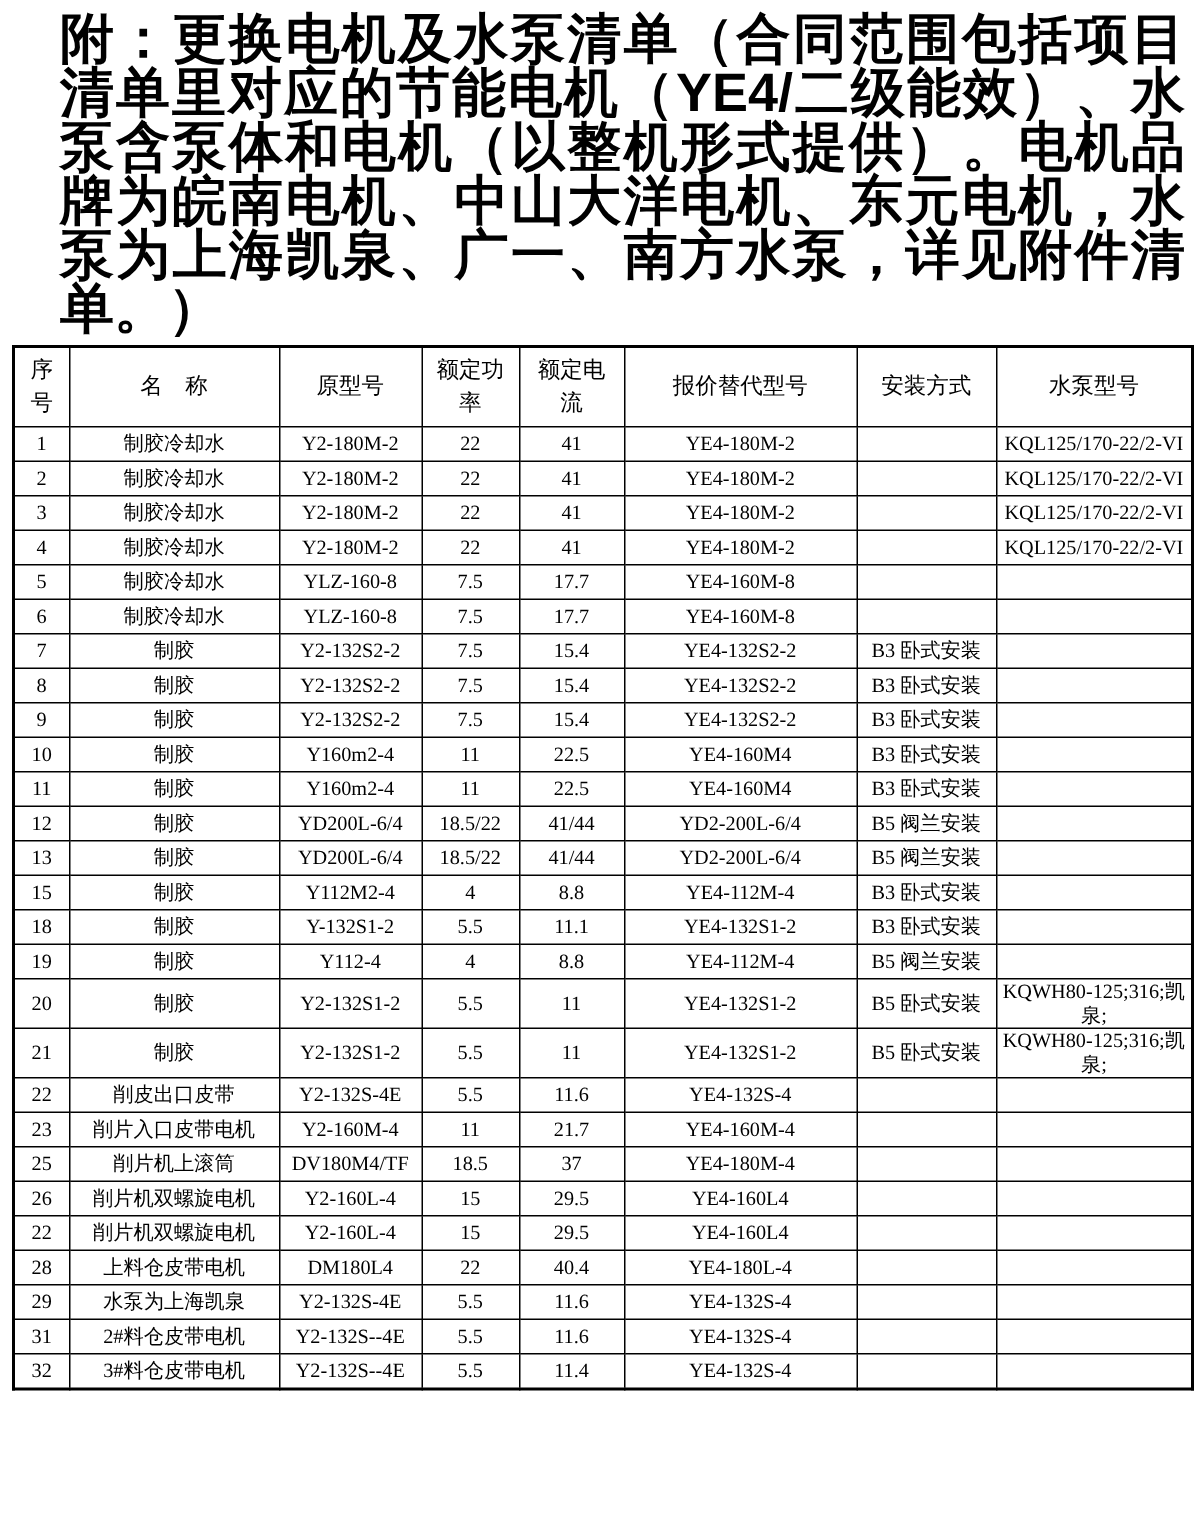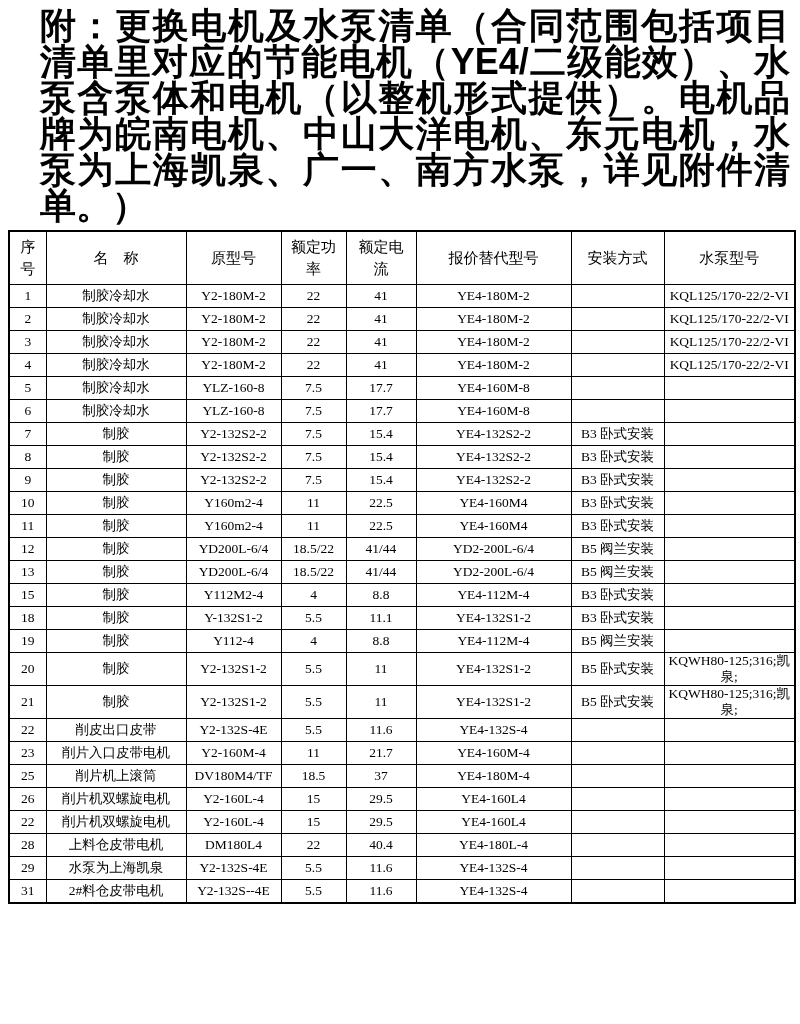--- a/index.html
+++ b/index.html
@@ -344,15 +344,25 @@
         <tr>
           <td>31</td>
           <td>2#料仓皮带电机</td>
           <td>Y2-132S--4E</td>
           <td>5.5</td>
           <td>11.6</td>
           <td>YE4-132S-4</td>
           <td></td>
           <td></td>
         </tr>
+        <tr>
+          <td>32</td>
+          <td>3#料仓皮带电机</td>
+          <td>Y2-132S--4E</td>
+          <td>5.5</td>
+          <td>11.4</td>
+          <td>YE4-132S-4</td>
+          <td></td>
+          <td></td>
+        </tr>
       </tbody>
   </table>
 </div>
 
 </body></html>

